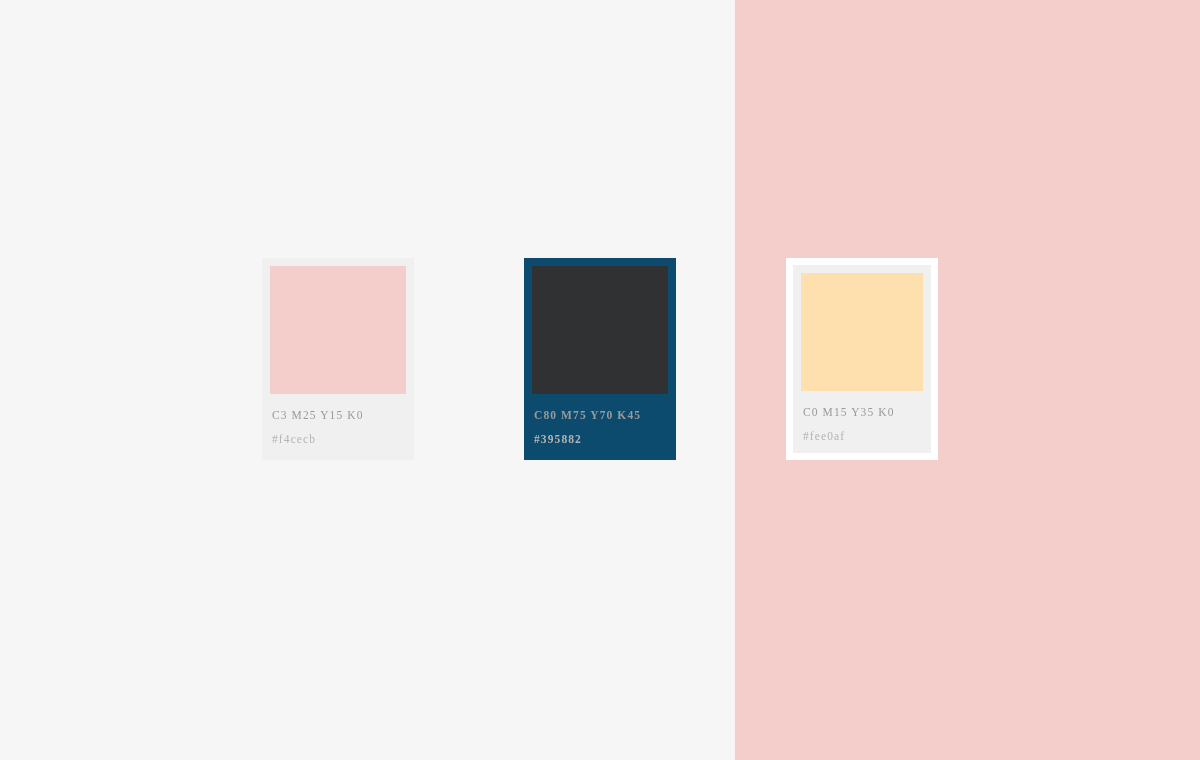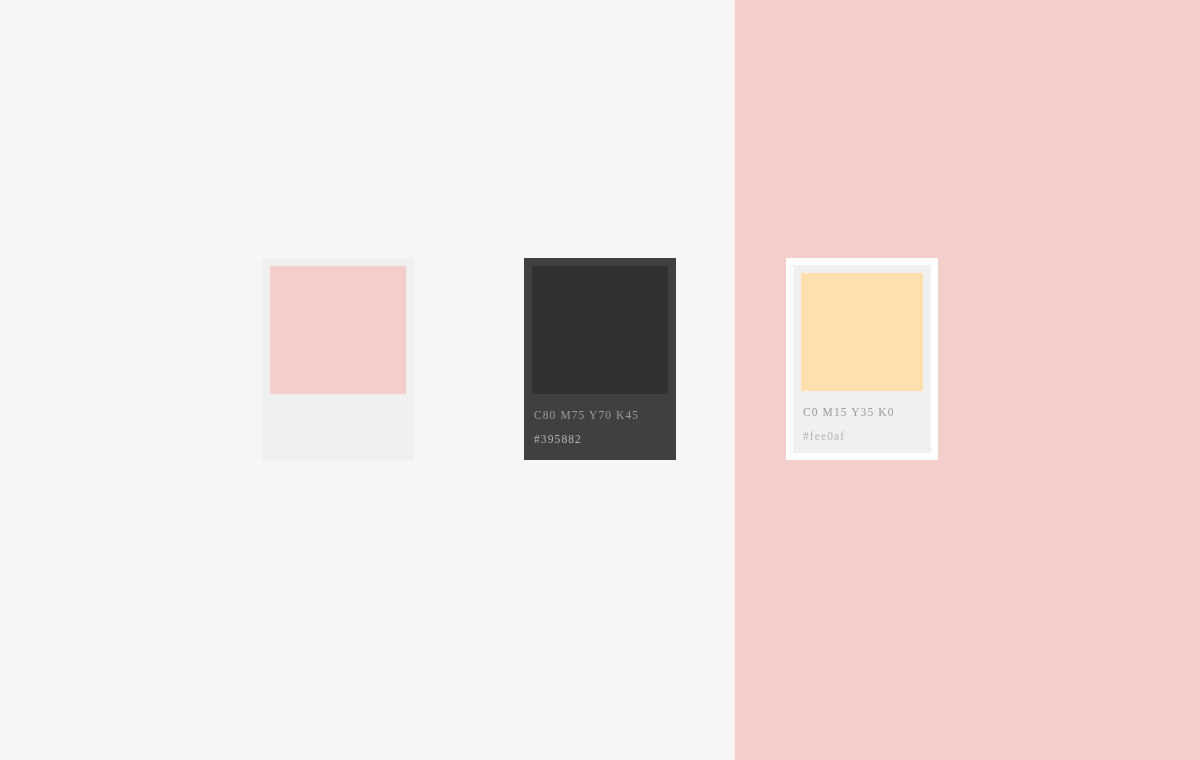--- a/index.html
+++ b/index.html
@@ -103,25 +103,29 @@
 
 <div class="stage">
 
   <div class="bg-left" style="background: rgb(246, 246, 246);"></div>
   <div class="bg-seam"></div>
   <div class="bg-right" style="background: rgb(244, 206, 203);"></div>
 
   <div class="card" id="card-1">
     <div class="card-frame" style="background: rgb(240, 240, 240);">
       <div class="swatch" id="swatch-1" style="background: rgb(244, 206, 203);"></div>
+      <div class="meta">
+        <div class="cmyk">C3 M25 Y15 K0</div>
+        <div class="hex">#f4cecb</div>
+      </div>
     </div>
   </div>
 
   <div class="card" id="card-2">
-    <div class="card-frame" style="background: #404040;">
+    <div class="card-frame" style="background: #0c4a6e; font-weight: bold;">
       <div class="swatch" id="swatch-2" style="background: rgb(48, 49, 51);"></div>
       <div class="meta">
         <div class="cmyk">C80 M75 Y70 K45</div>
         <div class="hex">#395882</div>
       </div>
     </div>
   </div>
 
   <div class="card framed" id="card-3">
     <div class="card-frame" style="background: rgb(240, 240, 240); border-color: rgb(255, 255, 255);">

